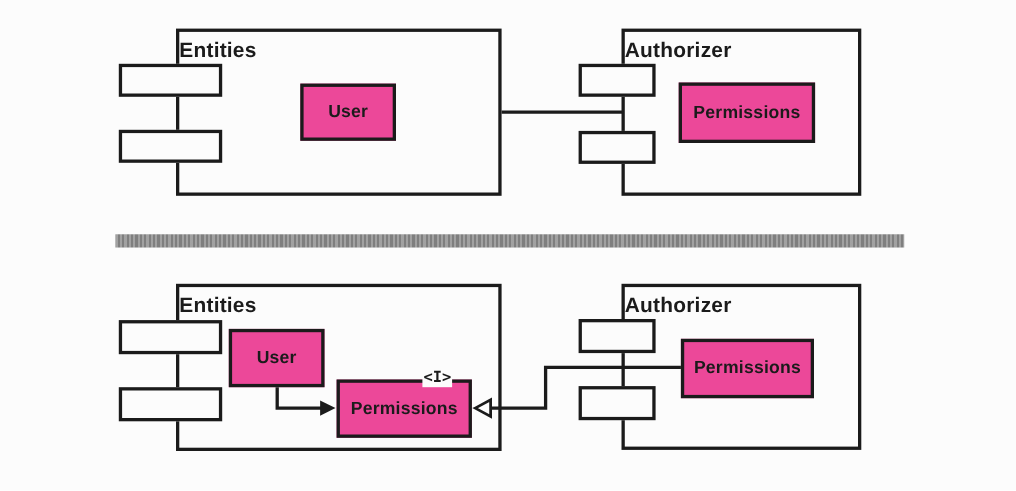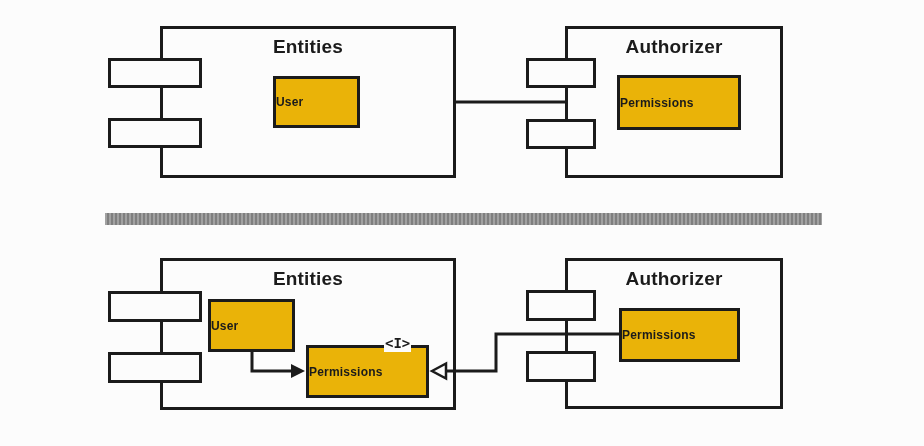--- a/index.html
+++ b/index.html
@@ -8,32 +8,32 @@
     background:#fcfcfc; overflow:hidden;
     font-family:"Liberation Sans", sans-serif;
     color:#1b1b1b;
   }
   .comp {
     position:absolute; box-sizing:border-box;
     border:3px solid #1b1b1b; background:transparent; z-index:1;
   }
   .comp-title {
     position:absolute; left:0; right:0; top:8px;
-    text-align:center; font-weight:700; font-size:19px;
+    text-align:left; font-weight:700; font-size:19px;
     letter-spacing:.2px; line-height:1.1;
   }
   .port {
     position:absolute; box-sizing:border-box;
     border:3px solid #1b1b1b; background:#fcfcfc; z-index:3;
   }
   .inner-box {
     position:absolute; box-sizing:border-box;
-    border:3px solid #1b1b1b; background:#eab308; z-index:2;
-    display:flex; align-items:center; justify-content:flex-start;
-    font-weight:700; font-size:12px; letter-spacing:.2px;
+    border:3px solid #1b1b1b; background:#ec4899; z-index:2;
+    display:flex; align-items:center; justify-content:center;
+    font-weight:700; font-size:16px; letter-spacing:.2px;
   }
   .sep-bar {
     position:absolute; left:105px; top:213px; width:717px; height:12px;
     background:#8d8d8d;
     background-image:repeating-linear-gradient(90deg,
       rgba(255,255,255,.18) 0 2px, rgba(0,0,0,.10) 2px 4px);
     z-index:1;
   }
   .iface-label {
     position:absolute; left:384px; top:335px; z-index:5;

